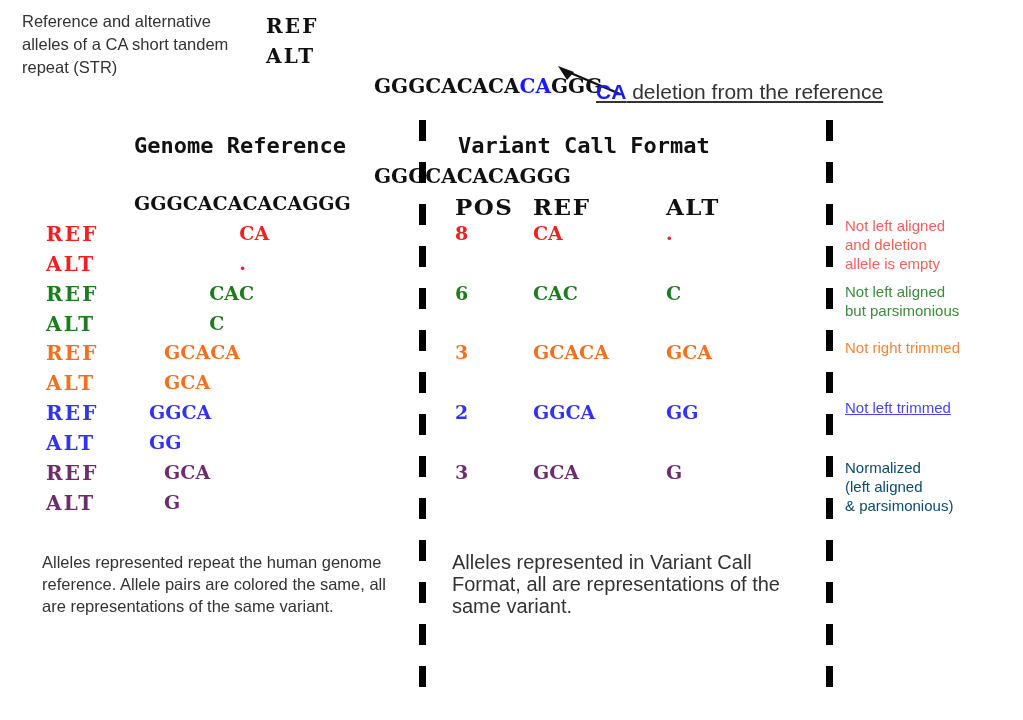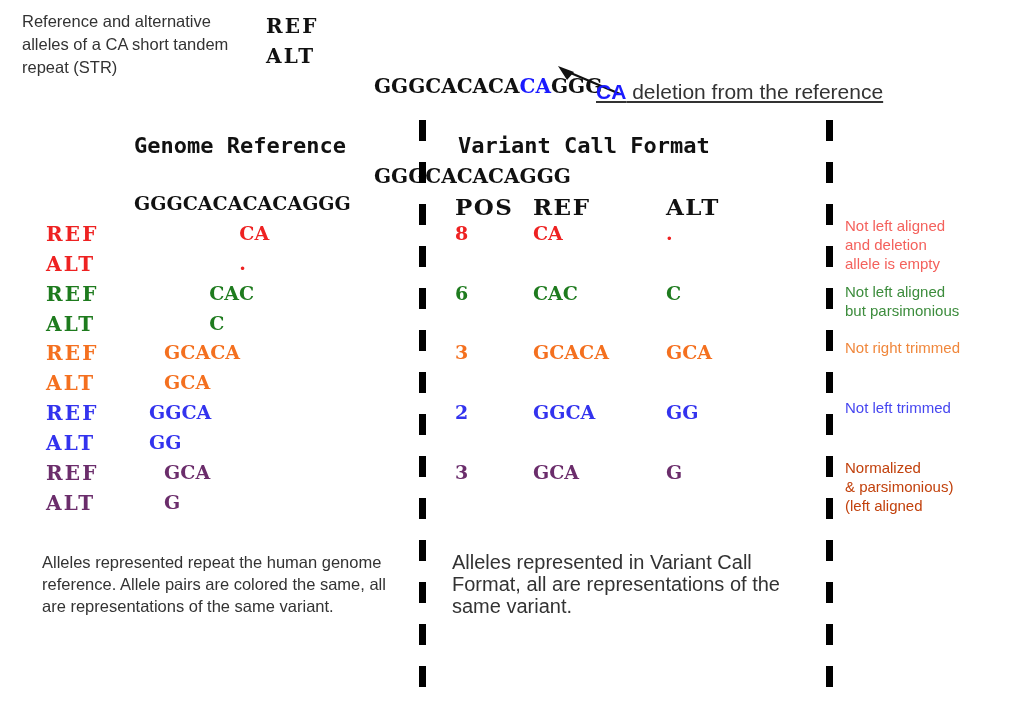--- a/index.html
+++ b/index.html
@@ -285,26 +285,26 @@
         <div>and deletion</div>
         <div>allele is empty</div>
       </div>
       <div class="note" style="top: 282px; color: rgb(60, 140, 60);">
         <div>Not left aligned</div>
         <div>but parsimonious</div>
       </div>
       <div class="note" style="top: 338px; color: rgb(240, 135, 60);">
         <div>Not right trimmed</div>
       </div>
-      <div class="note" style="top: 398px; color: rgb(70, 70, 240);">
+      <div class="note" style="top: 398px; color: rgb(70, 70, 240); text-decoration: underline;">
         <div>Not left trimmed</div>
       </div>
-      <div class="note" style="top: 458px; color: #c2410c;">
+      <div class="note" style="top: 458px; color: #0c4a6e;">
         <div>Normalized</div>
+        <div>(left aligned</div>
         <div>&amp; parsimonious)</div>
-        <div>(left aligned</div>
       </div>
     </div>
 
   <div class="abs" id="caption-left">Alleles represented repeat the human genome reference.  Allele pairs are colored the same, all are representations of the same variant.</div>
   <div class="abs" id="caption-right">Alleles represented in Variant Call Format, all are representations of the same variant.</div>
 
 </div>
 
 </body></html>

